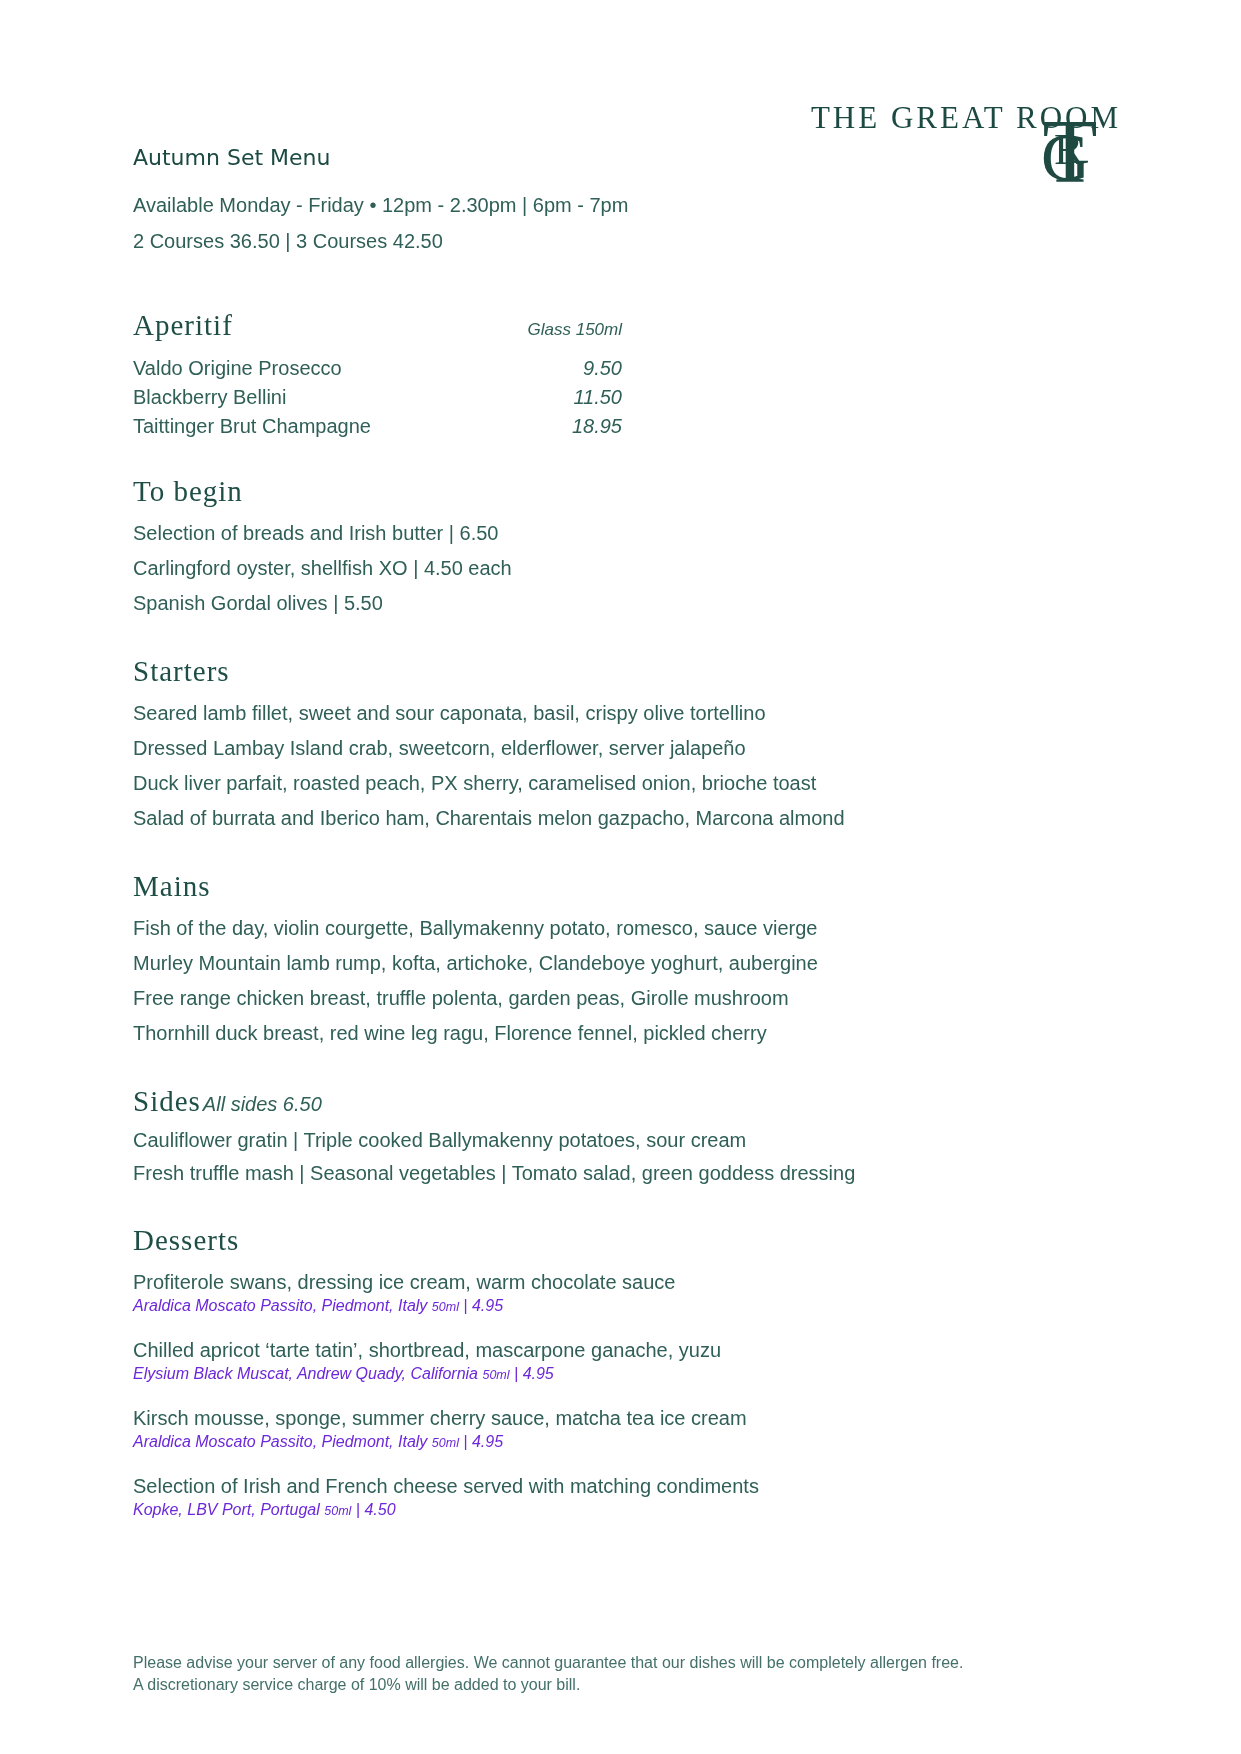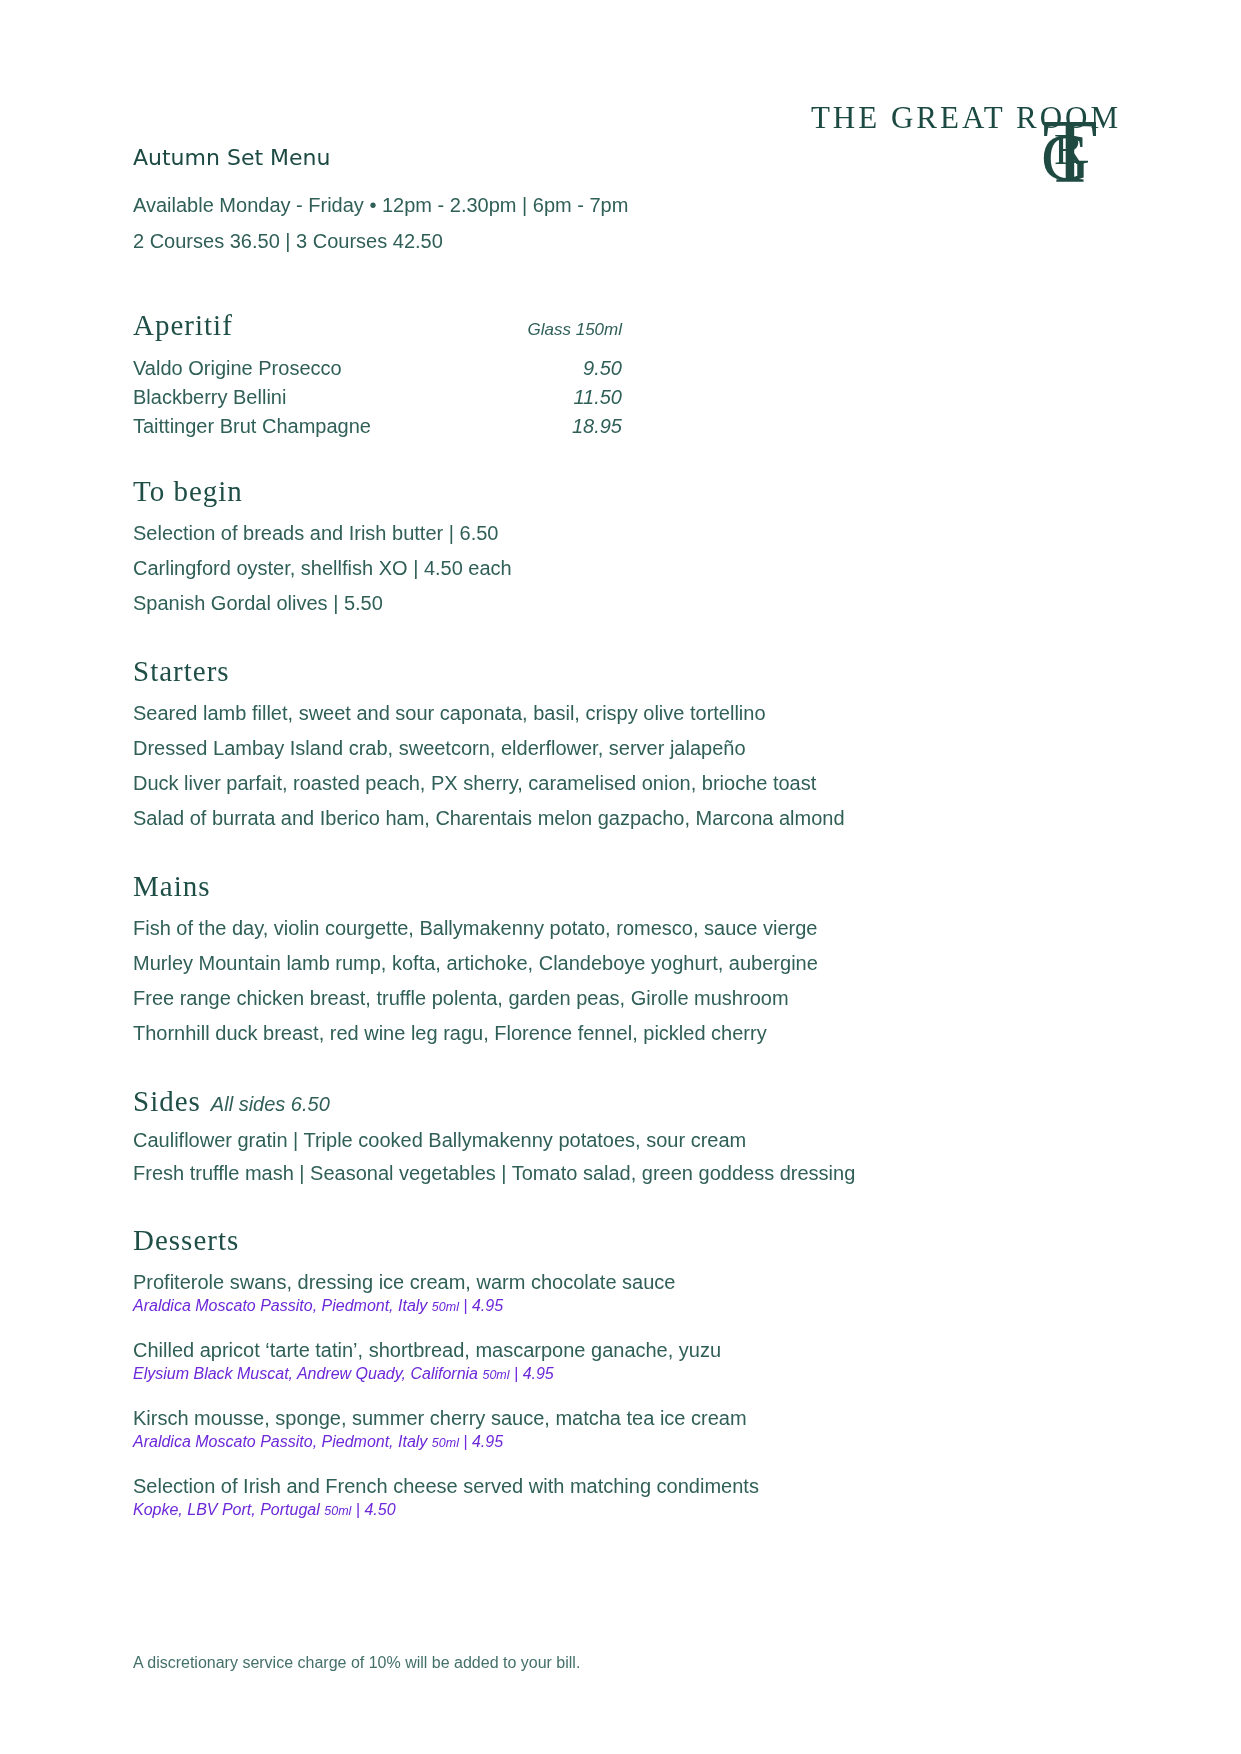--- a/index.html
+++ b/index.html
@@ -48,21 +48,21 @@
   .price { font-style:italic; }
 
   
   .section { margin-top:34px; }
   .section .items { margin-top:8px; }
   .item-line { font-size:20px; line-height:35px; white-space:nowrap; }
 
   .inline-price { }
 
   
-  .sides-head { display:flex; align-items:baseline; gap:10px; }
+  .sides-head { display:flex; align-items:baseline; gap:2px; }
   .sides-note { font-style:italic; font-size:20px; }
 
   
   .dessert-item { margin-top:19px; }
   .dessert-item:first-of-type { margin-top:12px; }
   .dessert-name { font-size:20px; line-height:26px; white-space:nowrap; }
   .pairing-line { font-style:italic; font-size:16px; line-height:21px; color:#6d28d9; }
   .pairing-measure { font-size:12.5px; }
 
   .footer {
@@ -199,16 +199,17 @@
           <span>Kopke, LBV Port, Portugal</span>
           <span class="pairing-measure">50ml</span>
           <span>|</span>
           <span>4.50</span>
         </div>
       </div>
     </div>
   </div>
 
   <div class="footer">
+    <div>Please advise your server of any food allergies. We cannot guarantee that our dishes will be completely allergen free.</div>
     <div>A discretionary service charge of 10% will be added to your bill.</div>
   </div>
 
 </div>
 
 </body></html>

